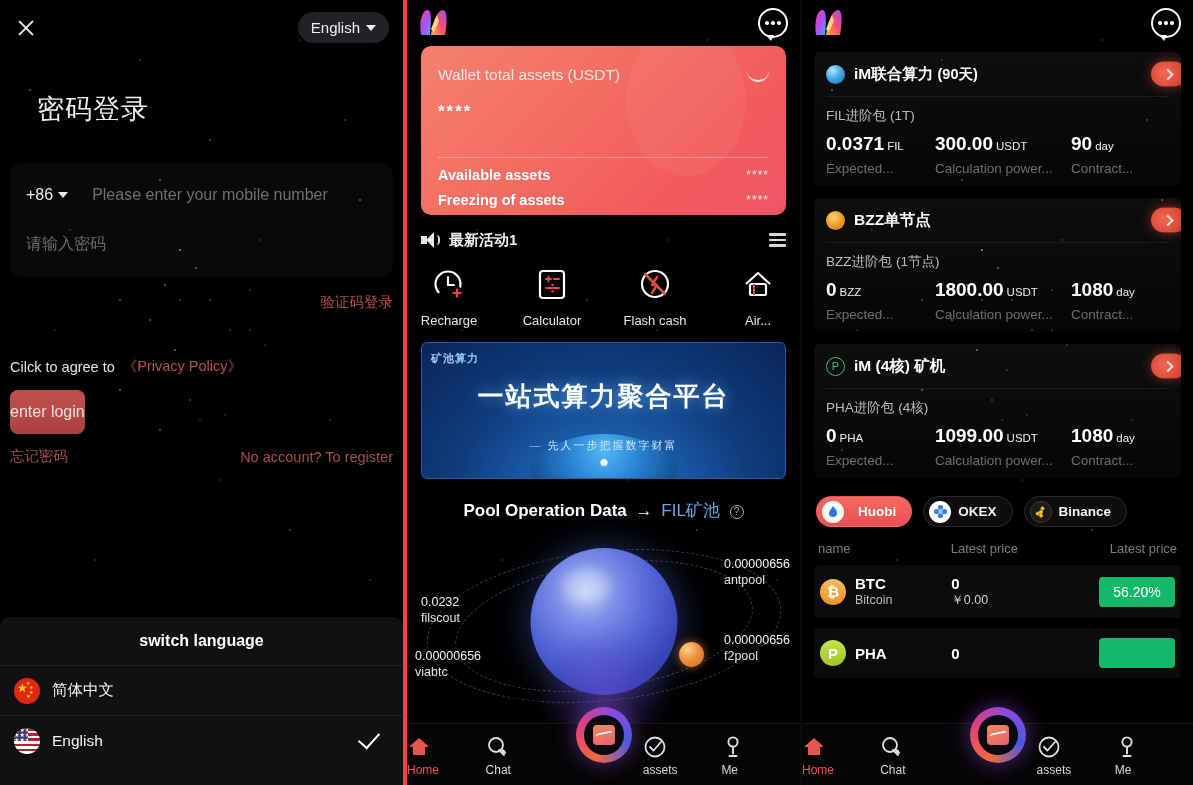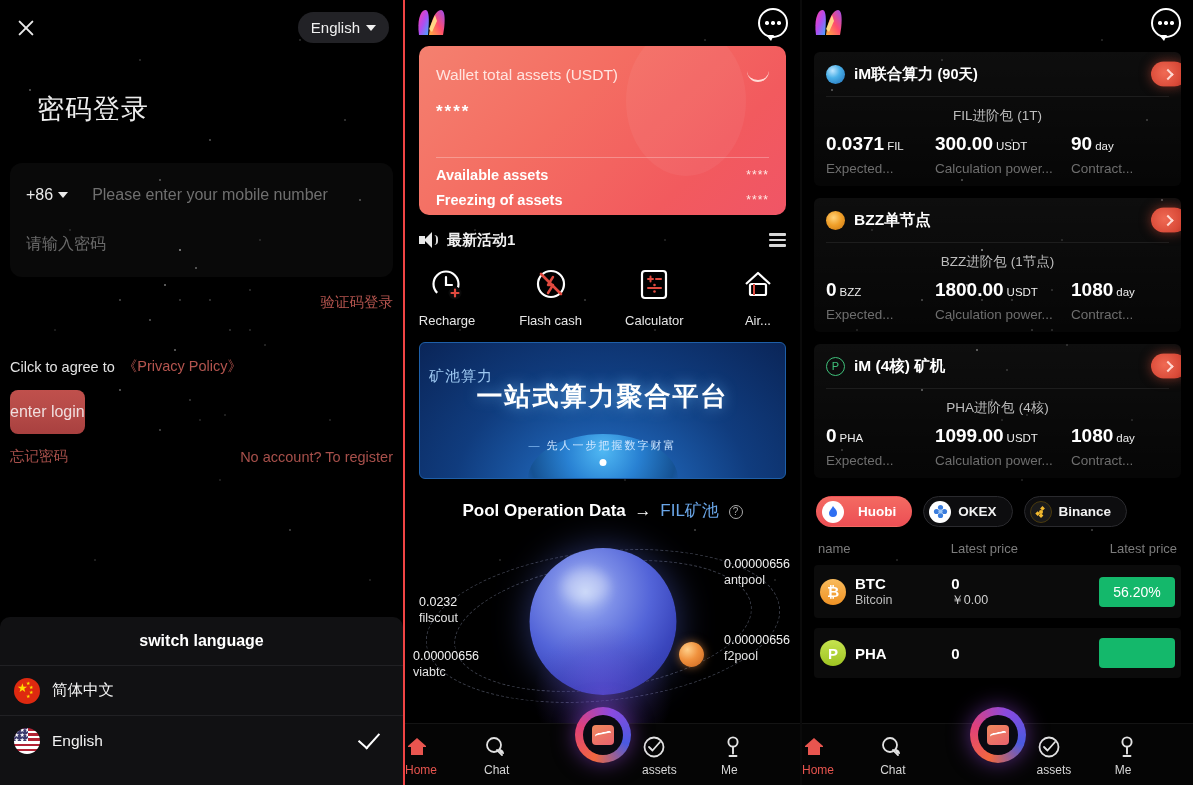--- a/index.html
+++ b/index.html
@@ -11,21 +11,21 @@
     overflow: hidden;
   }
   .stage {
     position: relative;
     width: 1193px; height: 785px;
     display: flex;
     background: #000;
   }
   .panel { position: relative; height: 785px; overflow: hidden; background:#000; }
   .p1 { width: 403px; }
-  .p2 { width: 397px; border-left: 2px solid #ef4444; }
+  .p2 { width: 397px; border-left: 4px solid #ef4444; }
   .p3 { width: 393px; border-left: 2px solid #0a0a0a; }
 
   
   .stars {
     position: absolute; inset: 0; pointer-events: none;
     background-repeat: no-repeat;
   }
   .stars.a {
     background-image:
       radial-gradient(1.1px 1.1px at 30px 90px, rgba(255,255,255,.75), transparent),
@@ -248,21 +248,21 @@
   .qi { width:72px; display:flex; flex-direction:column; align-items:center; cursor:pointer; }
   .qi-ic { width:40px; height:40px; position:relative; margin-bottom:8px; }
   .qi-label { color:#e6e6e6; font-size:13px; text-align:center; white-space:nowrap; }
 
   .banner {
     position:relative; z-index:4;
     margin: 14px 14px 0 14px; height:137px; border-radius:6px; overflow:hidden;
     background: radial-gradient(ellipse at 50% 115%, #2a7fd0 0%, #1b5aa8 30%, #103c7e 58%, #0a2558 100%);
     border:1px solid #1e5fa8;
   }
-  .banner-tag { position:absolute; left:9px; top:24px; color:#9ec9f2; font-size:15px; font-weight:normal; letter-spacing:1px;}
+  .banner-tag { position:absolute; left:9px; top:8px; color:#9ec9f2; font-size:11px; font-weight:bold; letter-spacing:1px;}
   .banner-h {
     position:absolute; left:0; right:0; top:36px; text-align:center;
     color:#fff; font-size:26px; font-weight:bold; letter-spacing:2px;
     text-shadow:0 0 14px rgba(120,200,255,.65);
   }
   .banner-sub {
     position:absolute; left:0; right:0; top:95px; text-align:center;
     color:#cfe6ff; font-size:11px; letter-spacing:2px;
   }
   .banner-sub:before{ content:"— "; color:#7fb6ee;}
@@ -377,21 +377,21 @@
     width:36px;height:25px;border-radius:13px;
     background: radial-gradient(circle at 38% 45%, #f06a54 0%, #d94a38 60%, #a92f24 100%);
     display:flex; align-items:center; justify-content:center; cursor:pointer;
     box-shadow:0 0 12px rgba(220,80,60,.55);
   }
   .mc-go:after{
     content:""; width:6px;height:6px;border-top:2px solid #ffd9d2;border-right:2px solid #ffd9d2;
     transform: rotate(45deg); margin-left:-3px;
   }
   .mc-sep { height:1px; background:rgba(255,255,255,.075); margin:0 12px; }
-  .mc-sub { color:#d2d2d2; font-size:14.5px; padding: 10px 12px 0 12px; text-align: center; }
+  .mc-sub { color:#d2d2d2; font-size:14.5px; padding: 10px 12px 0 12px; }
   .mc-sub span { color:#bdbdbd; font-size:13.5px; }
   .mc-cols { display:flex; padding: 8px 12px 10px 12px; }
   .mc-col { flex:1; }
   .mc-col.c2 { flex:1.25; }
   .mc-col.c3 { flex:0.9; }
   .mc-val { color:#fff; font-size:19px; font-weight:bold; white-space:nowrap; }
   .mc-val u { text-decoration:none; font-size:11.5px; font-weight:normal; margin-left:3px; color:#ededed;}
   .mc-cap { color:#6e6e6e; font-size:13.5px; margin-top:6px; white-space:nowrap; overflow:hidden; }
 
   .exch-row {
@@ -578,39 +578,39 @@
             <path d="M19 12 v8 h6" fill="none" stroke="#ffffff" stroke-width="2.2" stroke-linecap="round"></path>
             <circle cx="28" cy="28" r="6.5" fill="#0a0a0a"></circle>
             <path d="M28 24.5 v7 M24.5 28 h7" stroke="#e04a3f" stroke-width="2.2" stroke-linecap="round"></path>
           </svg>
         </span>
         <span class="qi-label">Recharge</span>
       </div>
       <div class="qi">
         <span class="qi-ic">
           <svg width="40" height="40" viewBox="0 0 40 40">
-            <circle cx="20" cy="19" r="13" fill="none" stroke="#ffffff" stroke-width="2.2"></circle>
-            <path d="M22 12 l-5 8 h5 l-5 8" fill="none" stroke="#e04a3f" stroke-width="2.4" stroke-linecap="round" stroke-linejoin="round"></path>
-            <path d="M10 9 L30 29" stroke="#e04a3f" stroke-width="2.6" stroke-linecap="round"></path>
-          </svg>
-        </span>
-        <span class="qi-label">Flash cash</span>
-      </div>
-      <div class="qi">
-        <span class="qi-ic">
-          <svg width="40" height="40" viewBox="0 0 40 40">
             <rect x="8" y="6" width="24" height="27" rx="3" fill="none" stroke="#ffffff" stroke-width="2.2"></rect>
             <path d="M14 14 h5 M16.5 11.5 v5" stroke="#e04a3f" stroke-width="2" stroke-linecap="round"></path>
             <path d="M22 14 h5" stroke="#e04a3f" stroke-width="2" stroke-linecap="round"></path>
             <path d="M14 23 h13" stroke="#e04a3f" stroke-width="2" stroke-linecap="round"></path>
             <circle cx="20.5" cy="20" r="1.3" fill="#e04a3f"></circle>
             <circle cx="20.5" cy="26.5" r="1.3" fill="#e04a3f"></circle>
           </svg>
         </span>
         <span class="qi-label">Calculator</span>
+      </div>
+      <div class="qi">
+        <span class="qi-ic">
+          <svg width="40" height="40" viewBox="0 0 40 40">
+            <circle cx="20" cy="19" r="13" fill="none" stroke="#ffffff" stroke-width="2.2"></circle>
+            <path d="M22 12 l-5 8 h5 l-5 8" fill="none" stroke="#e04a3f" stroke-width="2.4" stroke-linecap="round" stroke-linejoin="round"></path>
+            <path d="M10 9 L30 29" stroke="#e04a3f" stroke-width="2.6" stroke-linecap="round"></path>
+          </svg>
+        </span>
+        <span class="qi-label">Flash cash</span>
       </div>
       <div class="qi">
         <span class="qi-ic">
           <svg width="40" height="40" viewBox="0 0 40 40">
             <path d="M8 19 L20 8 L32 19" fill="none" stroke="#ffffff" stroke-width="2.2" stroke-linejoin="round"></path>
             <rect x="12" y="19" width="16" height="11" rx="1.5" fill="none" stroke="#ffffff" stroke-width="2.2"></rect>
             <path d="M16 19 v11" stroke="#e04a3f" stroke-width="2"></path>
           </svg>
         </span>
         <span class="qi-label">Air...</span>

